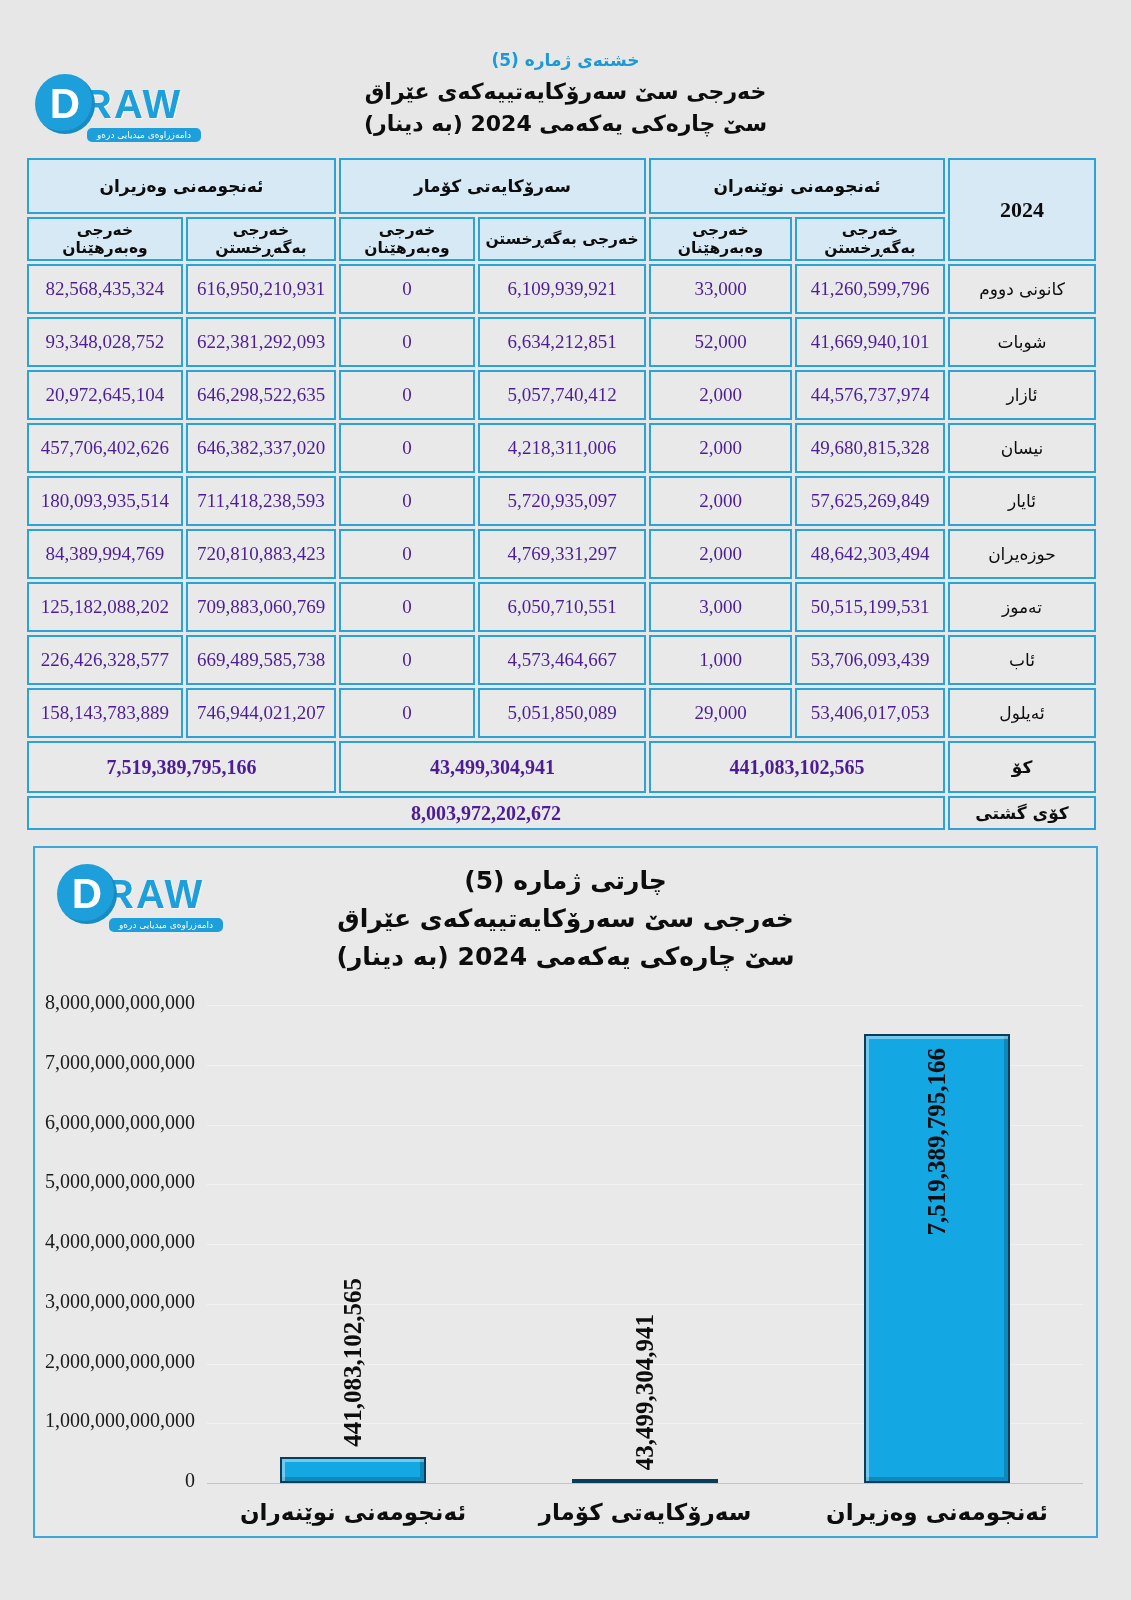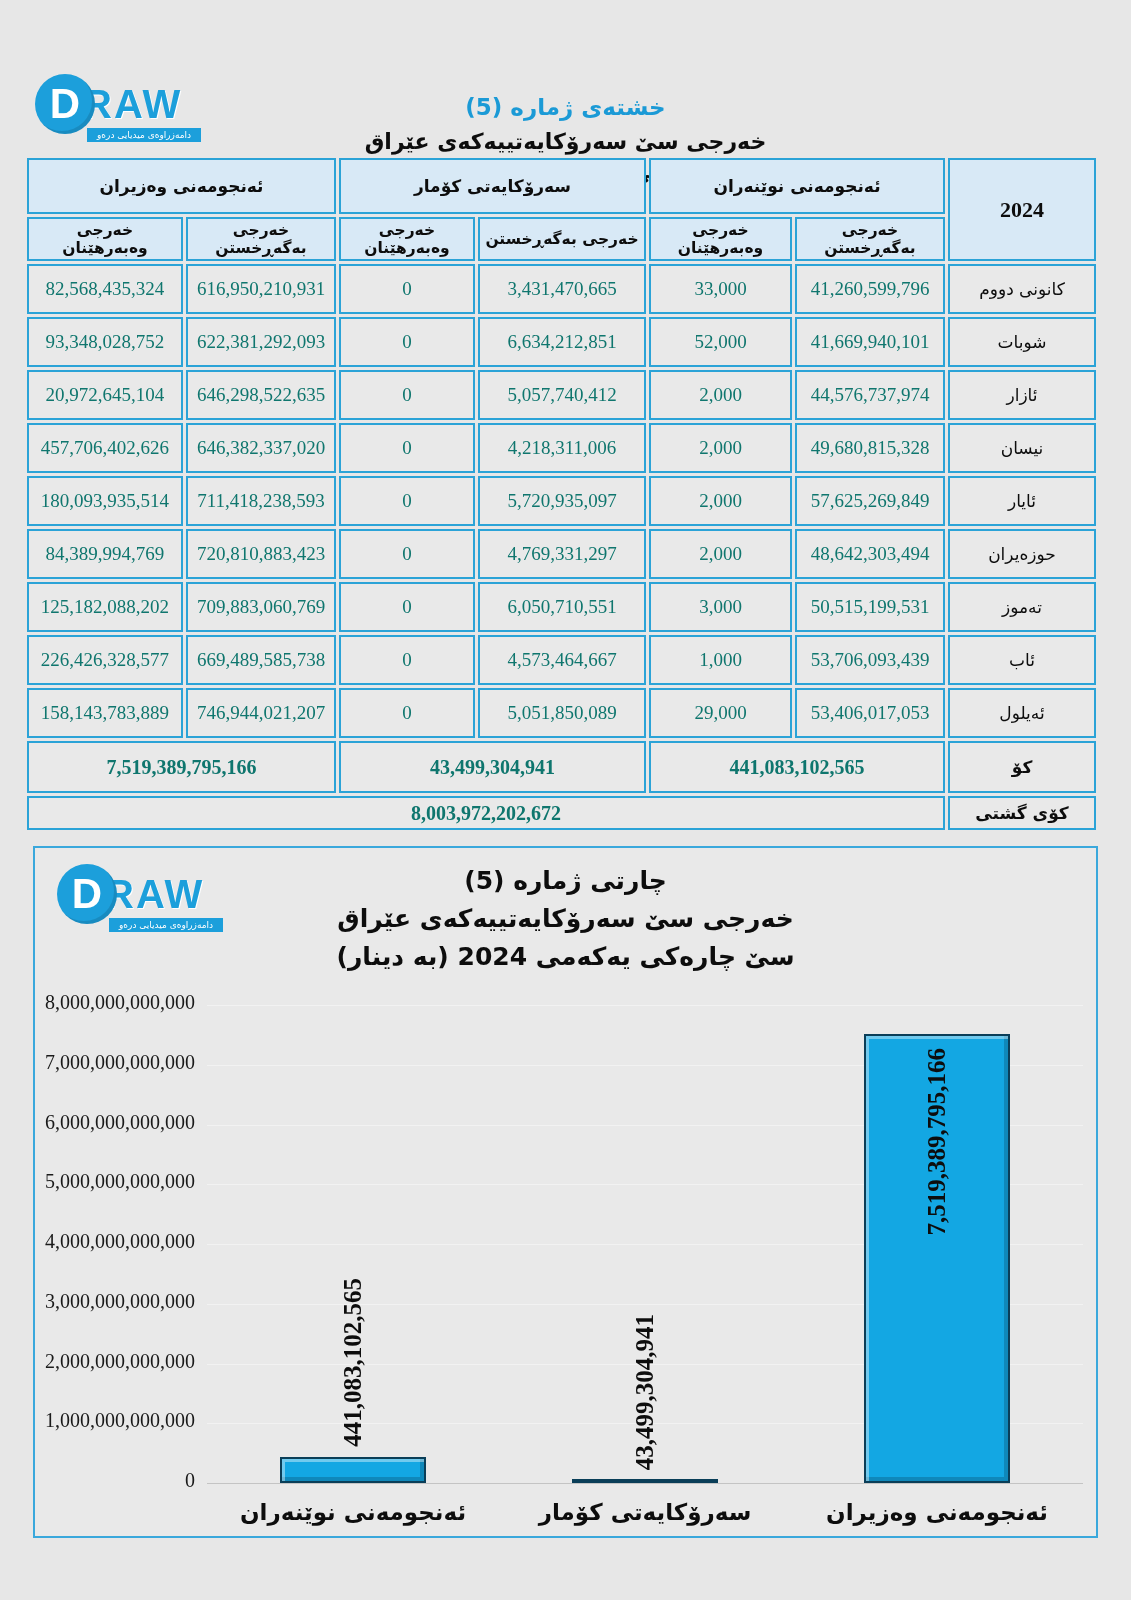--- a/index.html
+++ b/index.html
@@ -12,37 +12,37 @@
   .logo-chart { left:22px; top:16px; }
   .logo-main { display:flex; align-items:center; }
   .logo-circle { width:60px; height:60px; border-radius:50%; background:#1C9FDB; color:#fff;
                  display:flex; align-items:center; justify-content:center;
                  font-family:"Liberation Sans", sans-serif; font-weight:bold; font-size:42px; z-index:2;
                  box-shadow:inset -3px -3px 0 rgba(0,0,0,.12); }
   .logo-raw { color:#1C9FDB; font-family:"Liberation Sans", sans-serif; font-weight:bold;
               font-size:40px; letter-spacing:2px; margin-left:-12px; z-index:1;
               text-shadow:1px 1px 0 #fff;text-align:right; }
   .logo-banner { background:#1C9FDB; color:#fff; font-size:9px; line-height:14px; padding:0 10px;
-                 margin:-6px 0 0 52px; direction:rtl; border-radius:0; white-space:nowrap; }
+                 margin:-6px 0 0 52px; direction:rtl; border-radius:5px; white-space:nowrap; }
 
   
   .titles { position:absolute; top:50px; left:0; width:100%; text-align:center; font-weight:bold; }
-  .title-blue { color:#1B9AD6; font-size:23px; margin-bottom:6px;margin-top:44px; }
+  .title-blue { color:#1B9AD6; font-size:17px; margin-bottom:6px; }
   .title-line { color:#0d0d0d; font-size:22px; line-height:32px; }
 
   
   table.data { position:absolute; top:155px; right:32px; width:1067px;
                border-collapse:separate; border-spacing:3px; table-layout:fixed; direction:rtl; }
   table.data th, table.data td { border:2px solid #2BA3D7; background:#E9E9E9;
                text-align:center; vertical-align:middle; padding:2px 4px; }
   table.data thead th { background:#D8E9F6; font-weight:bold; color:#0d0d0d; }
   .th-group { height:56px; font-size:17px; }
   .th-sub   { height:44px; font-size:15.5px; }
   .th-year  { font-family:"Liberation Serif", serif; font-size:22px;margin-left:27px; }
-  td.num { font-family:"Liberation Serif", serif; font-size:19px; direction:ltr; height:50px; color:#0f766e; }
+  td.num { font-family:"Liberation Serif", serif; font-size:19px; direction:ltr; height:50px; color:#4c1d95; }
   td.month { font-size:17px; color:#0d0d0d; }
   tr.totals td { font-weight:bold; }
   tr.totals td.num { font-size:20px; height:52px; }
   tr.grand td { font-weight:bold; }
   tr.grand td.num { font-size:20px; height:34px; }
 
   
   .chart-box { position:absolute; right:33px; top:846px; width:1065px; height:692px;
                background:#E9E9E9; border:2px solid #3AA8DC; direction:ltr; }
   .chart-title { position:absolute; top:14px; left:0; width:100%; text-align:center;
@@ -104,21 +104,21 @@
         <th class="th-sub">خەرجی وەبەرهێنان</th>
         <th class="th-sub">خەرجی بەگەڕخستن</th>
         <th class="th-sub">خەرجی وەبەرهێنان</th>
       </tr>
     </thead>
     <tbody id="table-body">
         <tr>
           <td class="month">کانونی دووم</td>
           <td class="num">41,260,599,796</td>
           <td class="num">33,000</td>
-          <td class="num">3,431,470,665</td>
+          <td class="num">6,109,939,921</td>
           <td class="num">0</td>
           <td class="num">616,950,210,931</td>
           <td class="num">82,568,435,324</td>
         </tr>
         <tr>
           <td class="month">شوبات</td>
           <td class="num">41,669,940,101</td>
           <td class="num">52,000</td>
           <td class="num">6,634,212,851</td>
           <td class="num">0</td>

